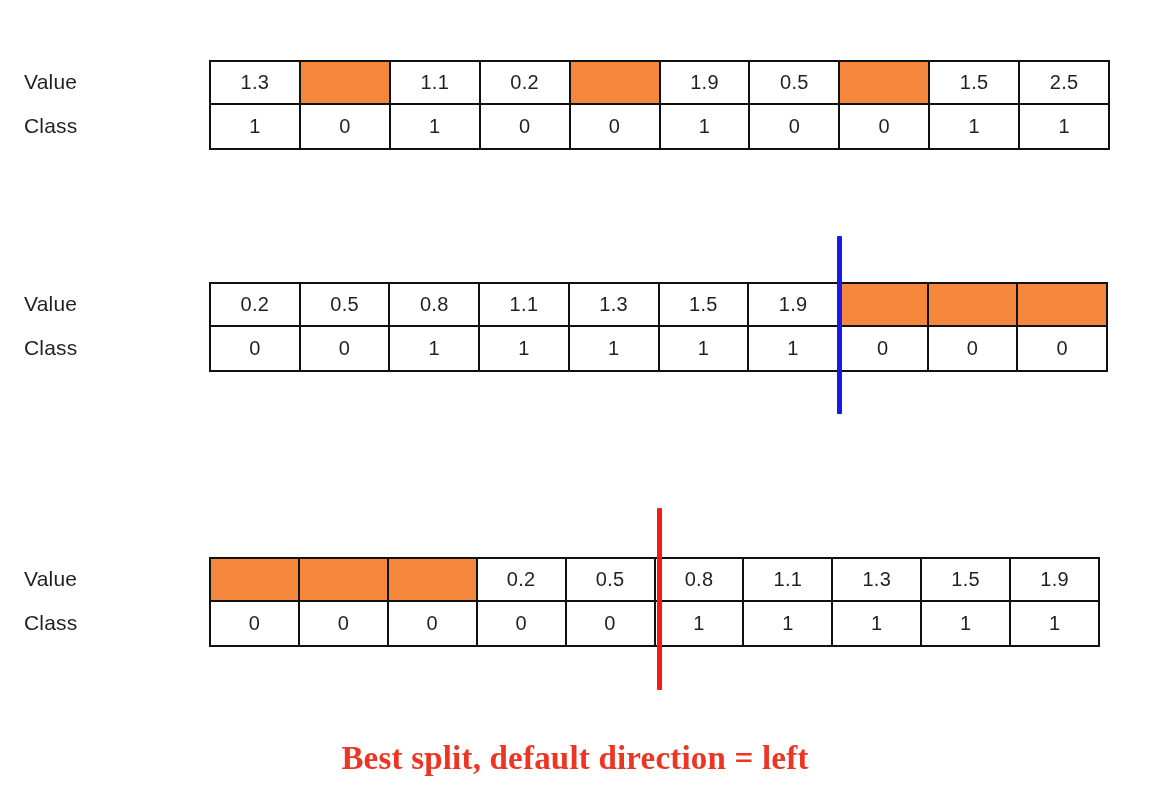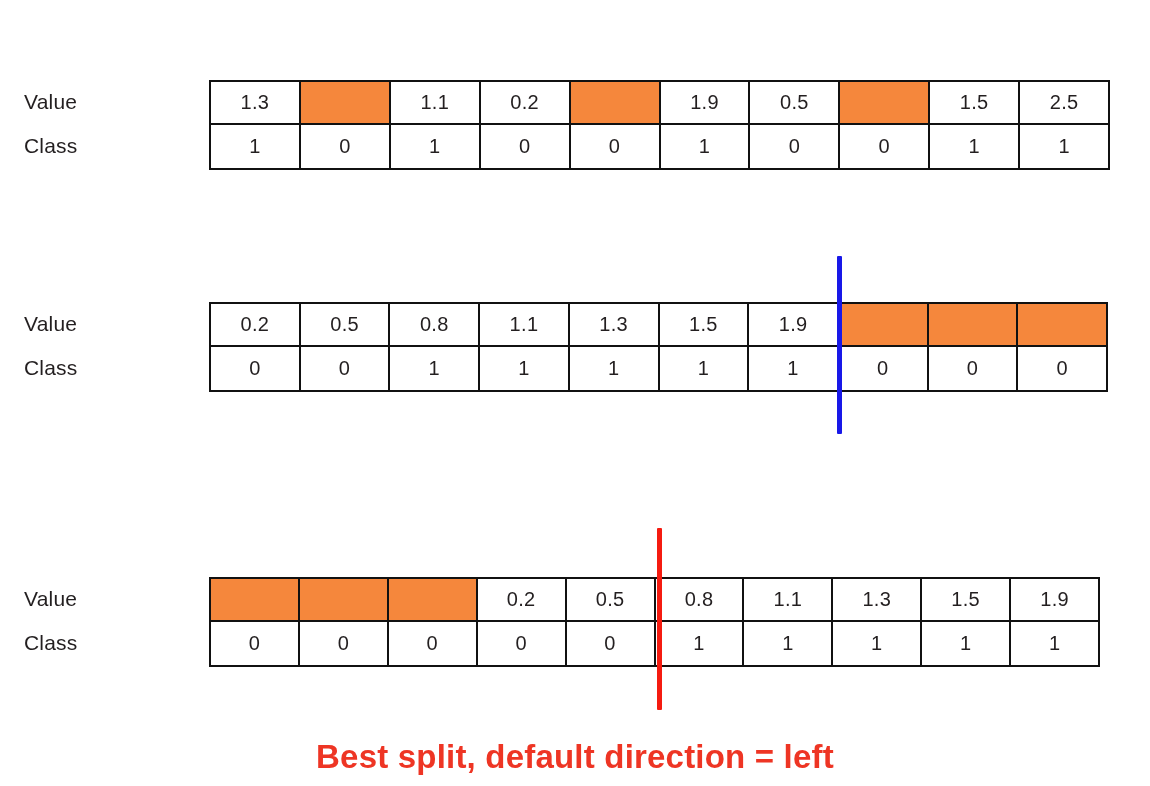--- a/index.html
+++ b/index.html
@@ -14,21 +14,20 @@
     position: relative;
     overflow: hidden;
     font-family: "Liberation Sans", sans-serif;
     color: #1a1a1a;
     -webkit-font-smoothing: antialiased;
   }
 
   .slide {
     position: absolute;
     inset: 0;
-    margin-top: 20px;
   }
 
   
   .block {
     position: absolute;
     left: 0;
     width: 1150px;
   }
 
   .row-labels {
@@ -199,15 +198,15 @@
           <div class="cell">1</div>
           <div class="cell">1</div>
           <div class="cell">1</div>
           <div class="cell">1</div>
           <div class="cell">1</div>
         </div>
     </div>
   </div>
   <div class="split-line red" style="left:657px; top:508px; height:182px;"></div>
 
-  <div class="caption" style="top:718px;">Best split, default direction = left</div>
+  <div class="caption" style="top:740px;font-family:Liberation Serif, serif;">Best split, default direction = left</div>
 
 </div>
 
 </body></html>

